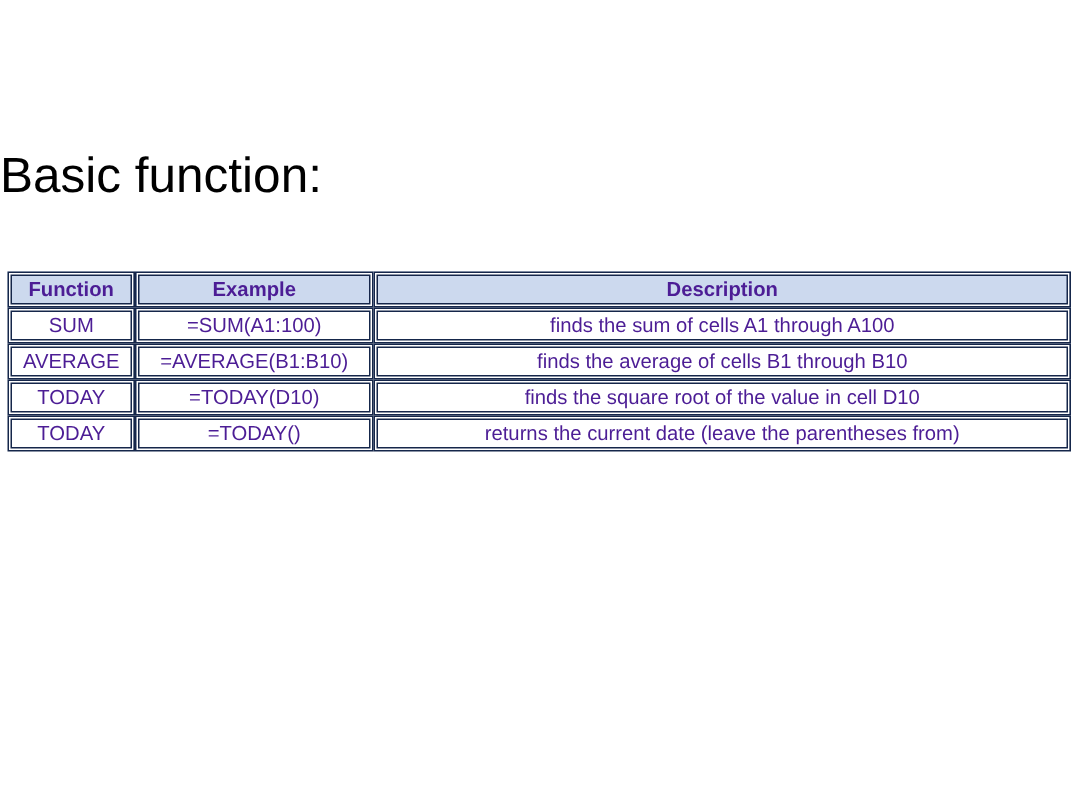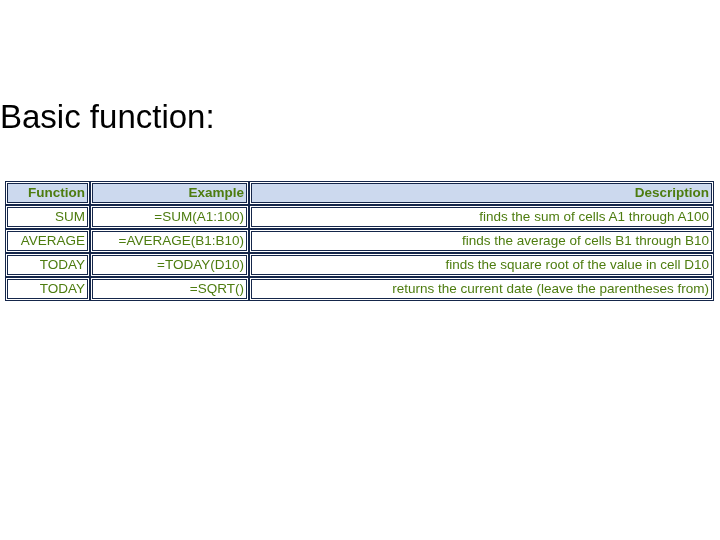--- a/index.html
+++ b/index.html
@@ -49,22 +49,22 @@
   table.func-table td,
   table.func-table th {
     border: 1px solid #15264a;
     box-shadow: inset 0 0 0 1px #ffffff, inset 0 0 0 2px #15264a;
     padding: 1px 4px 2px 4px;
     height: 19px;
     vertical-align: middle;
     font-family: "Liberation Sans", sans-serif;
     font-size: 13.5px;
     line-height: 17px;
-    color: #4d7c0f;
-    text-align: right;
+    color: #4c1d95;
+    text-align: center;
     overflow: hidden;
     white-space: nowrap;
   }
 
   table.func-table thead th {
     background: #ccd9ee;
     font-weight: bold;
     font-size: 13.5px;
   }
 
@@ -103,18 +103,18 @@
         <td>=AVERAGE(B1:B10)</td>
         <td>finds the average of cells B1 through B10</td>
       </tr>
       <tr>
         <td>TODAY</td>
         <td>=TODAY(D10)</td>
         <td>finds the square root of the value in cell D10</td>
       </tr>
       <tr>
         <td>TODAY</td>
-        <td>=SQRT()</td>
+        <td>=TODAY()</td>
         <td>returns the current date (leave the parentheses from)</td>
       </tr>
     </tbody>
   </table>
 </div>
 
 </body></html>

